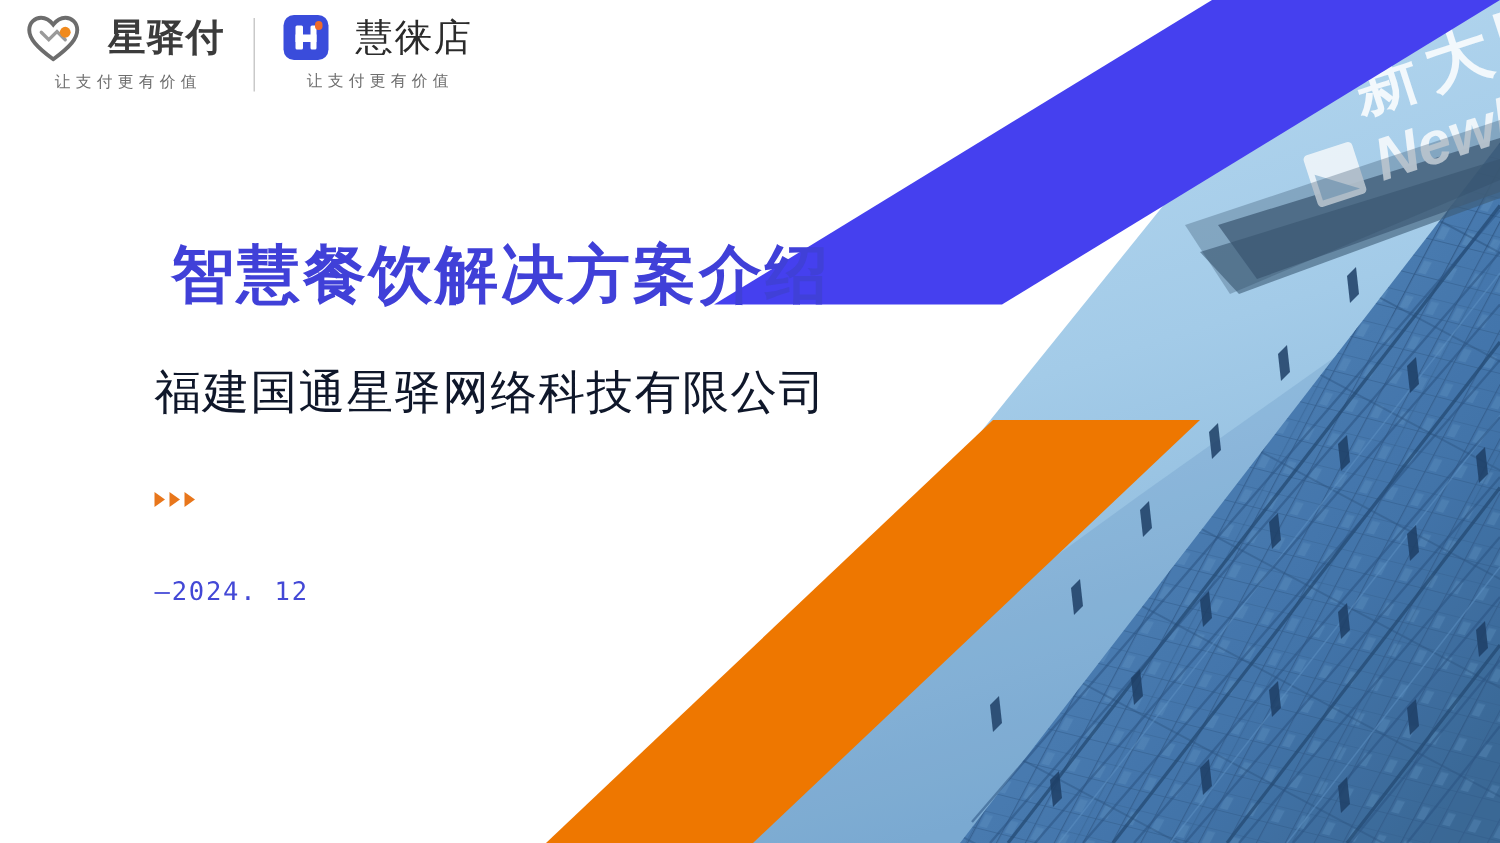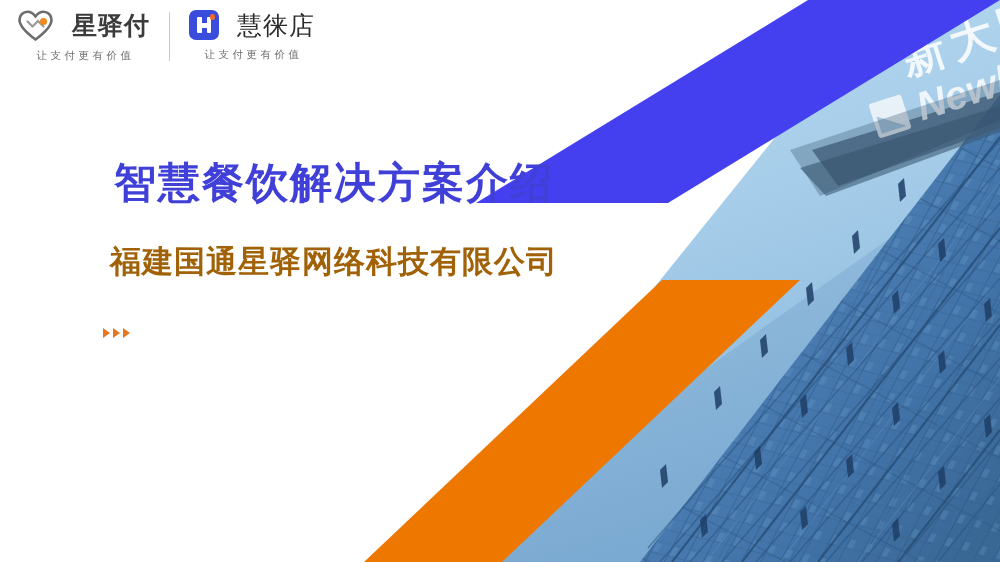--- a/index.html
+++ b/index.html
@@ -122,27 +122,26 @@
     font-size: 42px;
     font-weight: bold;
     color: #4040d8;
     letter-spacing: 2px;
     line-height: 1.15;
     margin: 11px;
     white-space: nowrap;
   }
   #sub-title {
     font-size: 31px;
-    font-weight: bold;
-    color: #a16207;
+    font-weight: normal;
+    color: #0f172a;
     letter-spacing: 1px;
     line-height: 1.2;
     margin: 36px 0 0 0;
     white-space: nowrap;
-    text-align: center;
   }
   #arrows {
     margin-top: 48px;
     display: flex;
     gap: 3px;
     align-items: center;
   }
   .arrow-tri {
     width: 0;
     height: 0;
@@ -330,16 +329,17 @@
     <h1 id="main-title">智慧餐饮解决方案介绍</h1>
 
     <h2 id="sub-title">福建国通星驿网络科技有限公司</h2>
 
     <div id="arrows">
       <span class="arrow-tri"></span>
       <span class="arrow-tri"></span>
       <span class="arrow-tri"></span>
     </div>
 
+    <div id="date-line">—2024. 12</div>
 
   </div>
 
 </div>
 
 </body></html>

